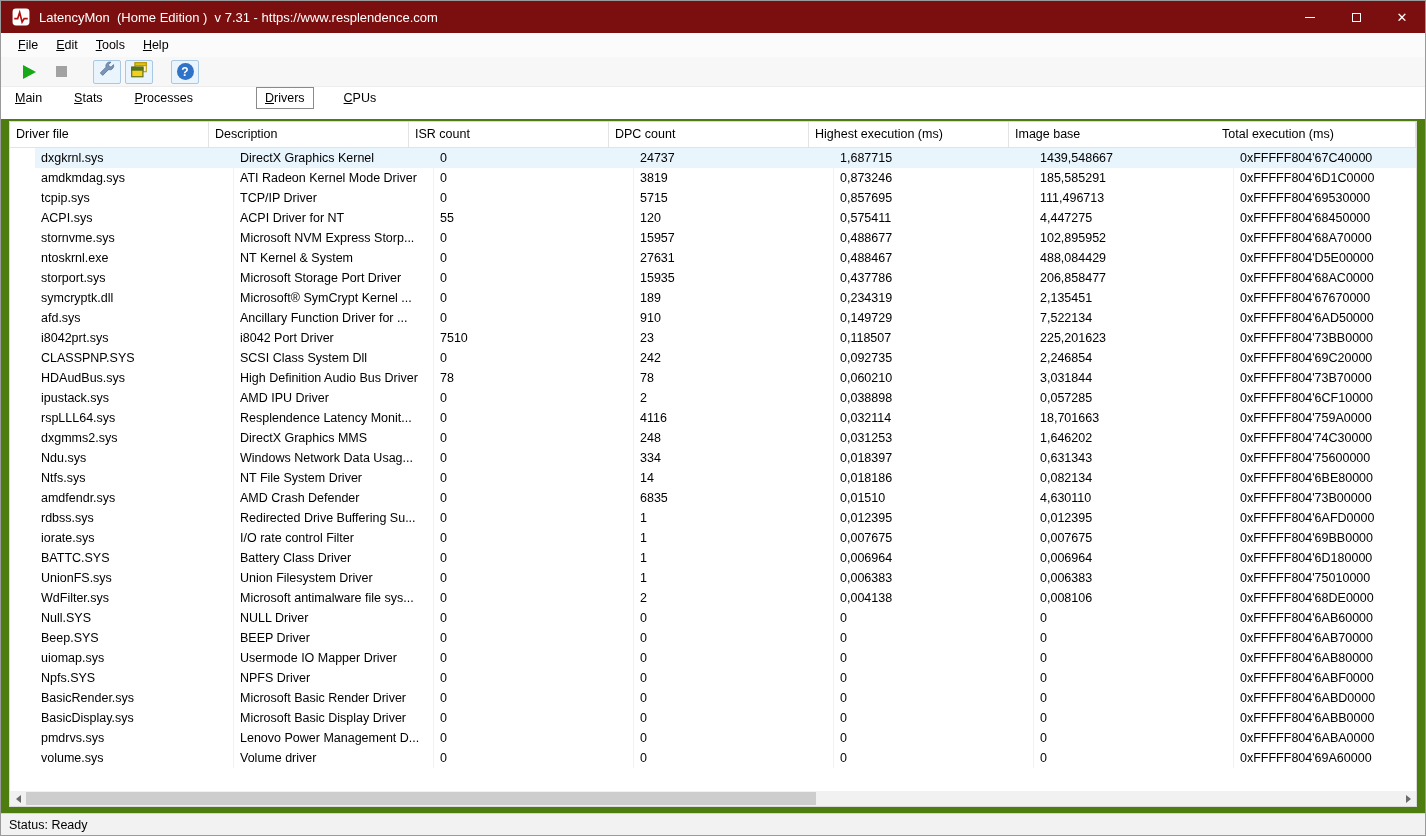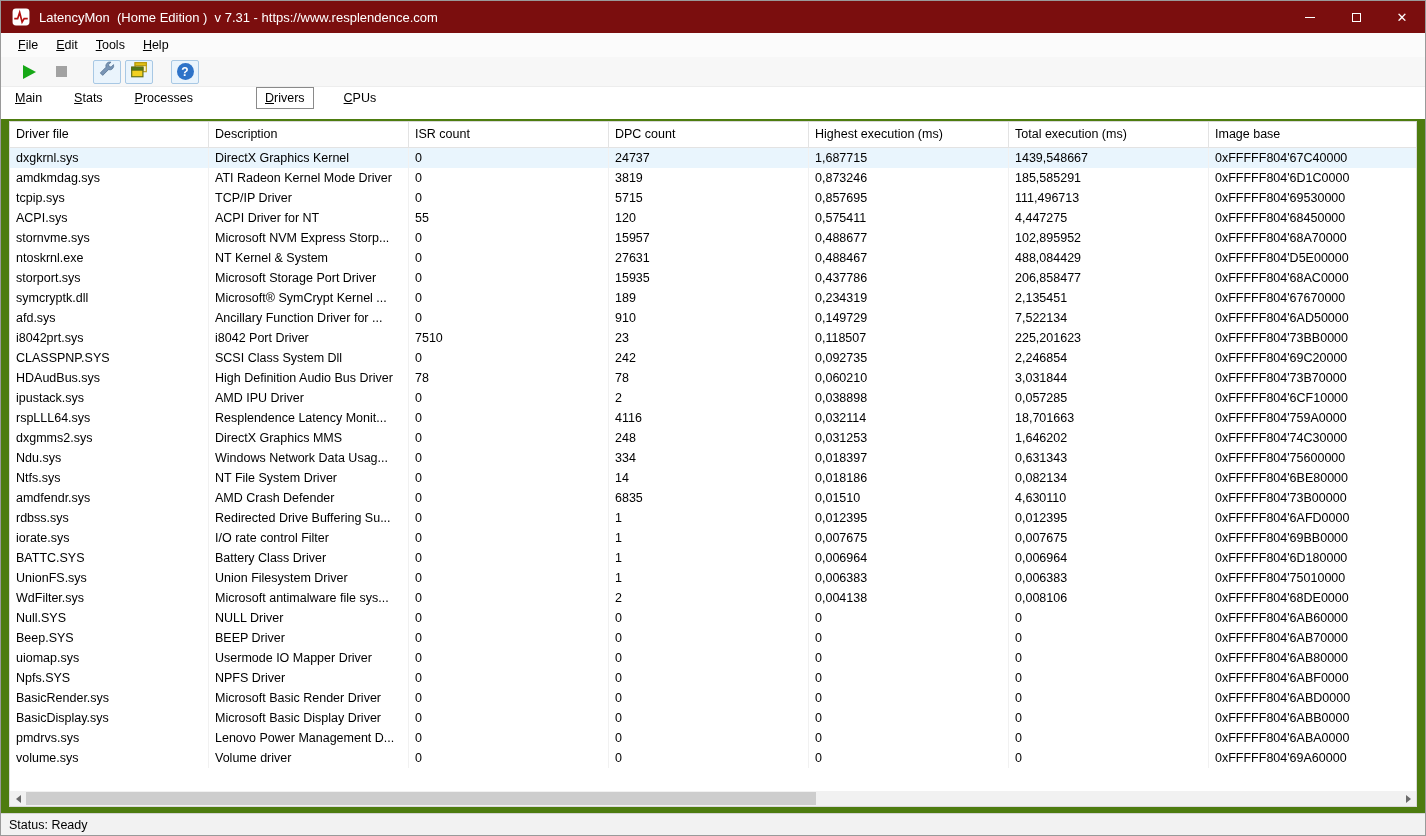--- a/index.html
+++ b/index.html
@@ -34,21 +34,21 @@
   .tabbar { flex:0 0 32px; display:flex; align-items:flex-start; background:#fff; padding-left:12px; font-size:12.5px; }
   .tab { margin-right:28px; padding:4px 2px; }
   .tab.active { border:1px solid #8a8a8a; padding:3px 8px;margin-left:33px; }
 
   
   .content { flex:1; display:flex; flex-direction:column; padding:2px 8px 6px 8px; background:#4d7c0f; }
   .listview { flex:1; border:1px solid #d9d9d9; position:relative; background:#fff; overflow:hidden; }
   .lhead { display:flex; height:26px; line-height:25px; border-bottom:1px solid #e3e3e3; background:#fff; }
   .hcell { font-size:12.5px; padding-left:6px; border-right:1px solid #e3e3e3; overflow:hidden; white-space:nowrap; }
   .lbody { }
-  .row { display:flex; height:20px; line-height:20px; background:#fff; }
+  .row { display:flex; height:20px; line-height:20px; background:#fff;margin-left:25px; }
   .row.hl { background:#e9f5fd; }
   .cell { font-size:12.5px; padding-left:6px; border-right:1px solid #f1f1f1; overflow:hidden; white-space:nowrap; text-overflow:clip; }
   .c0{width:199px}.c1{width:200px}.c2{width:200px}.c3{width:200px}.c4{width:200px}.c5{width:200px}.c6{flex:1;border-right:none}
 
   
   .hscroll { position:absolute; left:0; right:0; bottom:0; height:15px; background:#f1f1f1; display:flex; align-items:stretch; }
   .sarrow { width:16px; display:flex; align-items:center; justify-content:center; }
   .tri-l { width:0; height:0; border-top:4px solid transparent; border-bottom:4px solid transparent; border-right:5px solid #6a6a6a; }
   .tri-r { width:0; height:0; border-top:4px solid transparent; border-bottom:4px solid transparent; border-left:5px solid #6a6a6a; }
   .strack { flex:1; position:relative; }
@@ -132,22 +132,22 @@
     </div>
 
   <div class="content">
     <div class="listview">
       <div class="lhead">
           <div class="hcell c0">Driver file</div>
           <div class="hcell c1">Description</div>
           <div class="hcell c2">ISR count</div>
           <div class="hcell c3">DPC count</div>
           <div class="hcell c4">Highest execution (ms)</div>
+          <div class="hcell c6">Image base</div>
           <div class="hcell c5">Total execution (ms)</div>
-          <div class="hcell c6">Image base</div>
         </div>
       <div class="lbody">
           <div class="row hl">
             <div class="cell c0">dxgkrnl.sys</div>
             <div class="cell c1">DirectX Graphics Kernel</div>
             <div class="cell c2">0</div>
             <div class="cell c3">24737</div>
             <div class="cell c4">1,687715</div>
             <div class="cell c5">1439,548667</div>
             <div class="cell c6">0xFFFFF804'67C40000</div>

